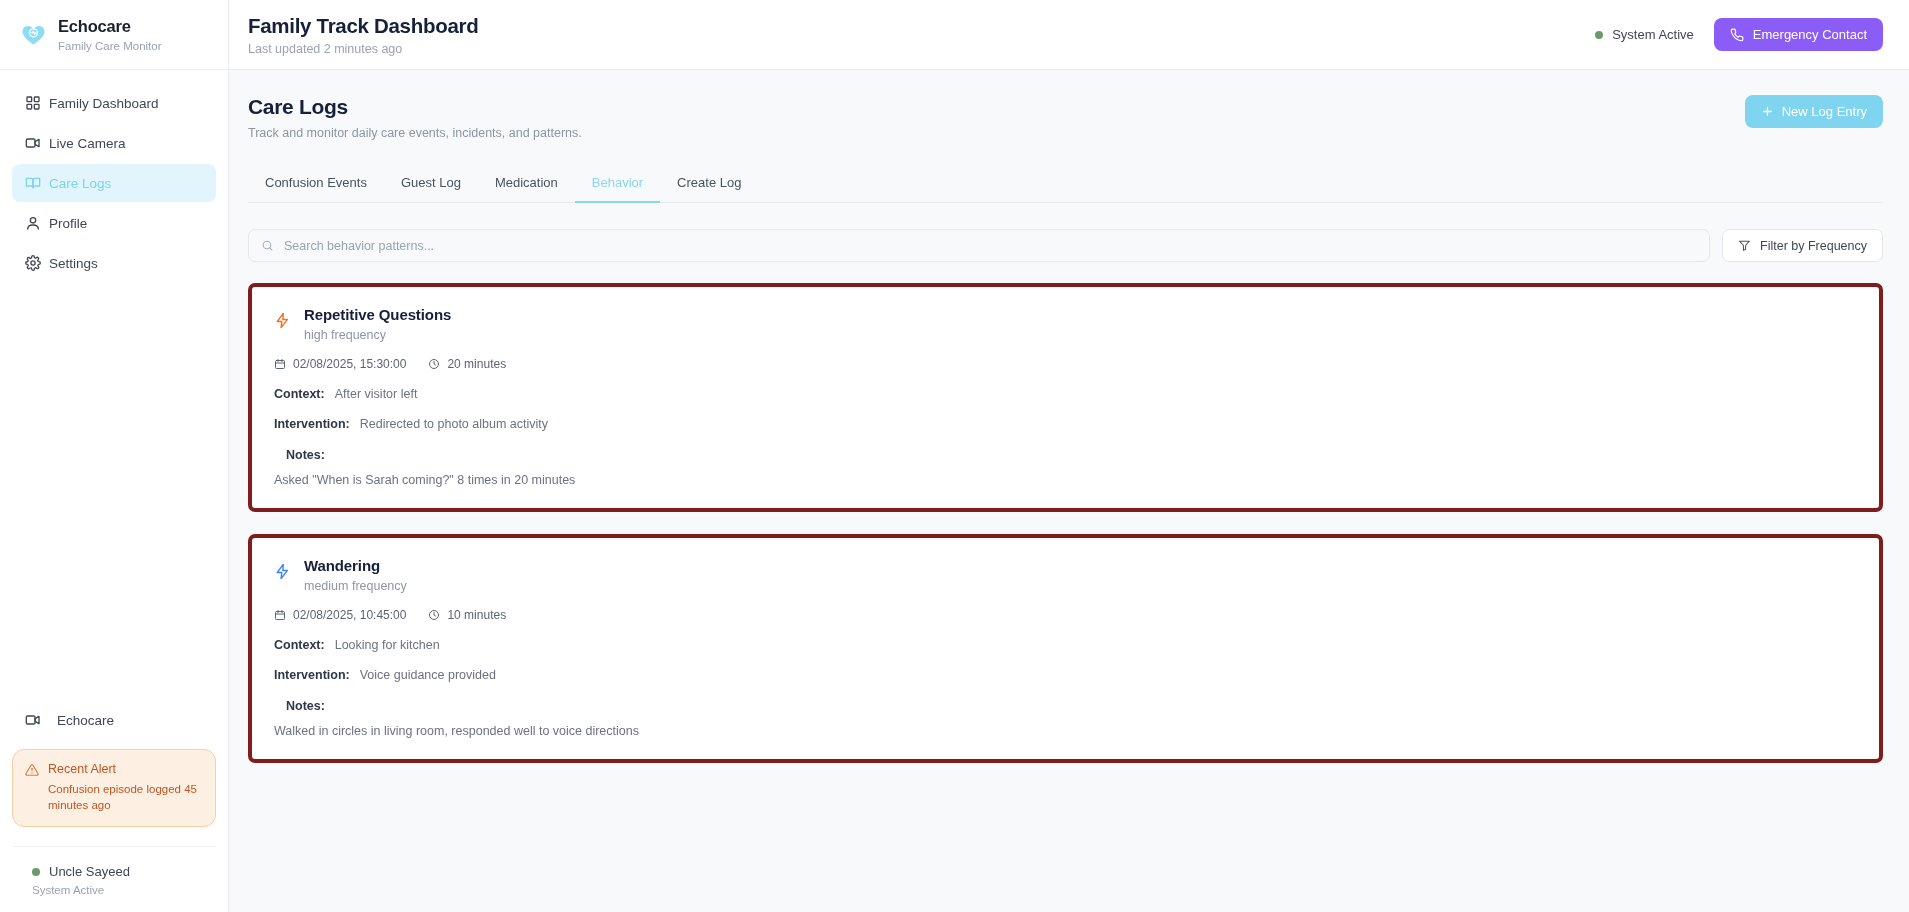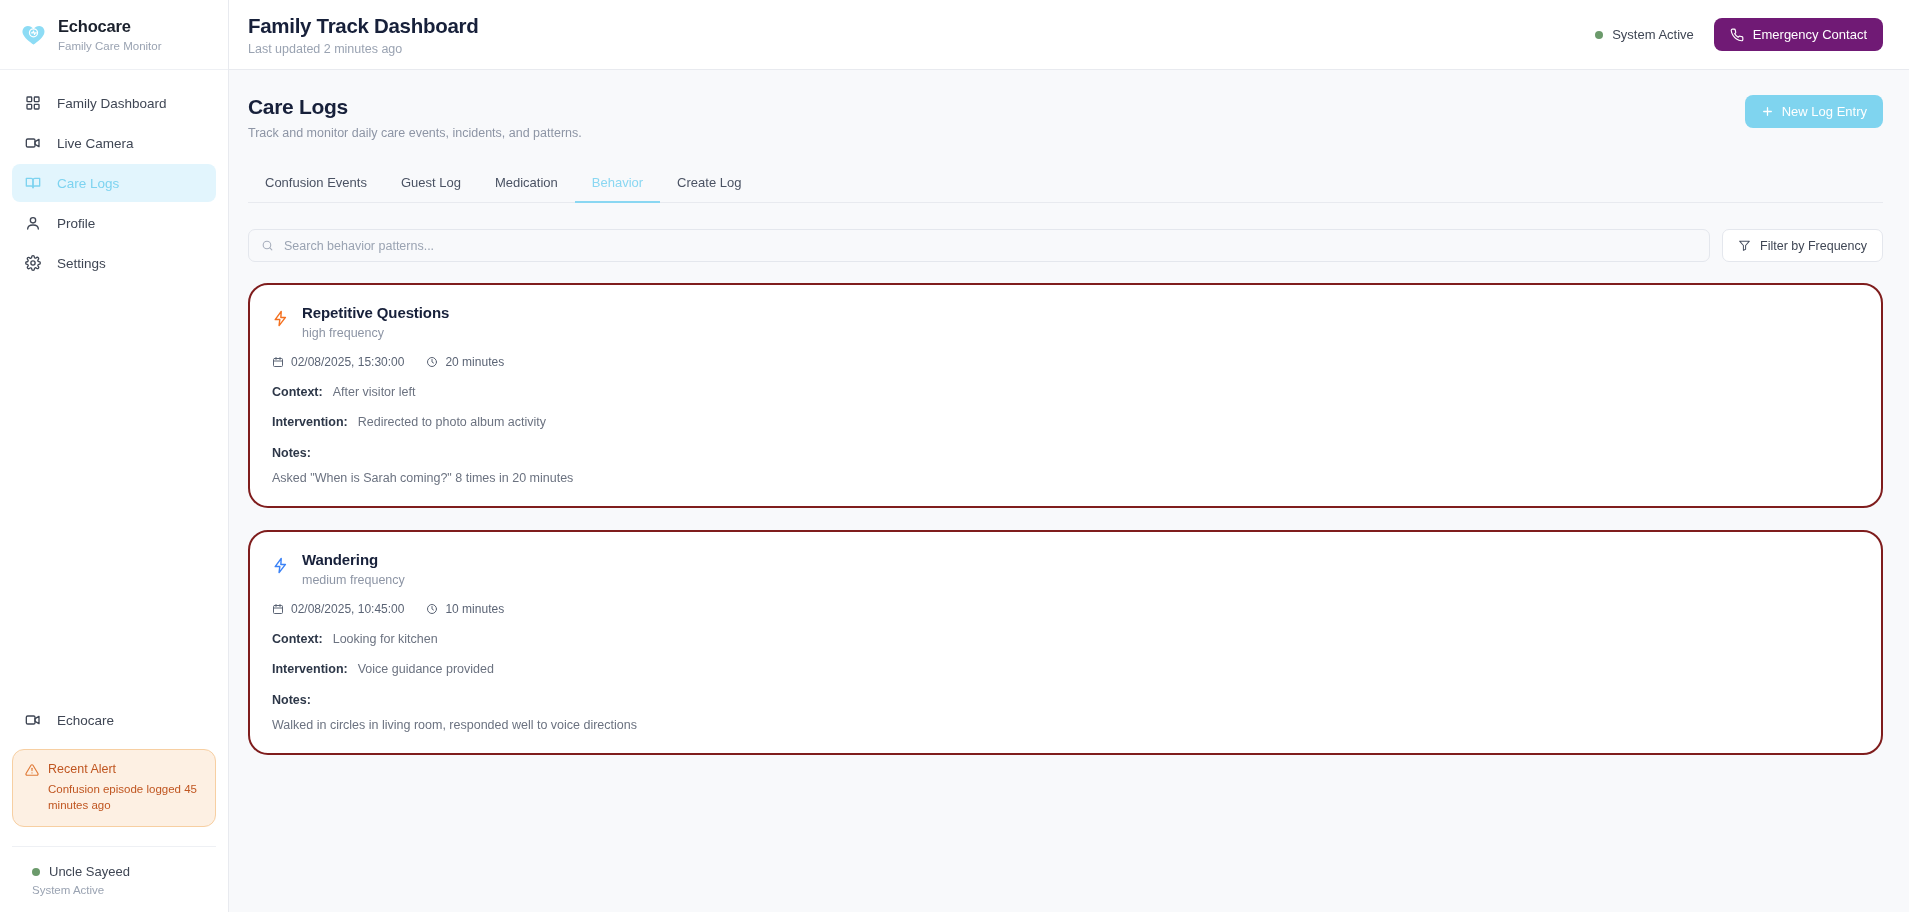--- a/index.html
+++ b/index.html
@@ -39,21 +39,21 @@
     width: 27px; height: 27px;
     display: flex; align-items: center; justify-content: center;
     flex: 0 0 27px;
   }
   .brand-text { display: flex; flex-direction: column; line-height: 1.25; }
   .brand-name { font-size: 16.5px; font-weight: bold; color: #1a202c; letter-spacing: -0.2px;}
   .brand-sub { font-size: 11.5px; color: #9aa3b2; margin-top: 2px;}
 
   .nav { padding: 14px 12px 0 12px; display: flex; flex-direction: column; gap: 2px;}
   .nav-item {
-    display: flex; align-items: center; gap: 16px;
+    display: flex; align-items: center; gap: 8px;
     height: 38px;
     padding: 0 12px;
     border-radius: 8px;
     font-size: 13.5px;
     color: #3f4654;
     cursor: pointer;
   }
   .nav-item .nav-icon { width: 17px; height: 17px; display:flex; align-items:center; justify-content:center; flex:0 0 17px; }
   .nav-item.active { background: #e2f5fd; color: #7dd3f0; }
   .nav-item.active .nav-icon svg { stroke: #7dd3f0; }
@@ -111,21 +111,21 @@
     gap: 16px;
   }
   .topbar-titles { display: flex; flex-direction: column; }
   .topbar-title { font-size: 20.5px; font-weight: bold; color: #17203a; letter-spacing: -0.3px;}
   .topbar-sub { font-size: 12.5px; color: #9aa3b2; margin-top: 4px;}
   .topbar-right { margin-left: auto; display: flex; align-items: center; gap: 20px;}
   .status-pill { display: flex; align-items: center; gap: 9px; font-size: 13px; color: #3f4654;}
   .status-dot { width: 8px; height: 8px; border-radius: 50%; background: #6b9a6b; flex:0 0 8px;}
   .btn-emergency {
     display: inline-flex; align-items: center; gap: 9px;
-    background: #701a75;
+    background: #8b5cf6;
     color: #ffffff;
     border: none;
     border-radius: 8px;
     height: 33px;
     padding: 0 16px;
     font-size: 13px;
     font-family: "Liberation Sans", sans-serif;
     cursor: pointer;
   }
 
@@ -194,38 +194,38 @@
     font-size: 12.5px;
     color: #3f4654;
     font-family: "Liberation Sans", sans-serif;
     cursor: pointer;
     white-space: nowrap;
   }
 
   .cards { margin-top: 21px; display: flex; flex-direction: column; gap: 22px;}
   .card {
     background: #ffffff;
-    border: 2px solid #7f1d1d;
-    border-radius: 20px;
+    border: 4px solid #7f1d1d;
+    border-radius: 7px;
     padding: 19px 22px 21px 22px;
   }
   .card-head { display: flex; gap: 13px; align-items: flex-start; }
   .bolt { flex: 0 0 17px; margin-top: 6px; }
   .card-titles { display: flex; flex-direction: column; }
   .card-title { font-size: 15px; font-weight: bold; color: #17203a; letter-spacing: -0.1px;}
   .card-freq { font-size: 12.5px; color: #8d95a5; margin-top: 5px;}
 
   .meta-row { display: flex; align-items: center; gap: 22px; margin-top: 15px; }
   .meta { display: flex; align-items: center; gap: 7px; font-size: 12px; color: #5b6475;}
   .meta .m-icon { flex: 0 0 12px; display:flex; align-items:center;}
 
   .field-row { display: flex; align-items: baseline; gap: 10px; margin-top: 16px;}
   .field-label { font-size: 12.5px; color: #2d3748; font-weight: bold; }
   .field-value { font-size: 12.5px; color: #6b7280; }
-  .notes-label { font-size: 12.5px; color: #2d3748; font-weight: bold; margin-top: 17px;}
+  .notes-label { font-size: 12.5px; color: #2d3748; font-weight: bold; margin-top: 17px; margin-left: 12px;}
   .notes-value { font-size: 12.5px; color: #6b7280; margin-top: 11px; }
 </style>
 </head>
 <body>
 
 <div class="app">
 
   <aside class="sidebar">
 
     <div class="brand">

